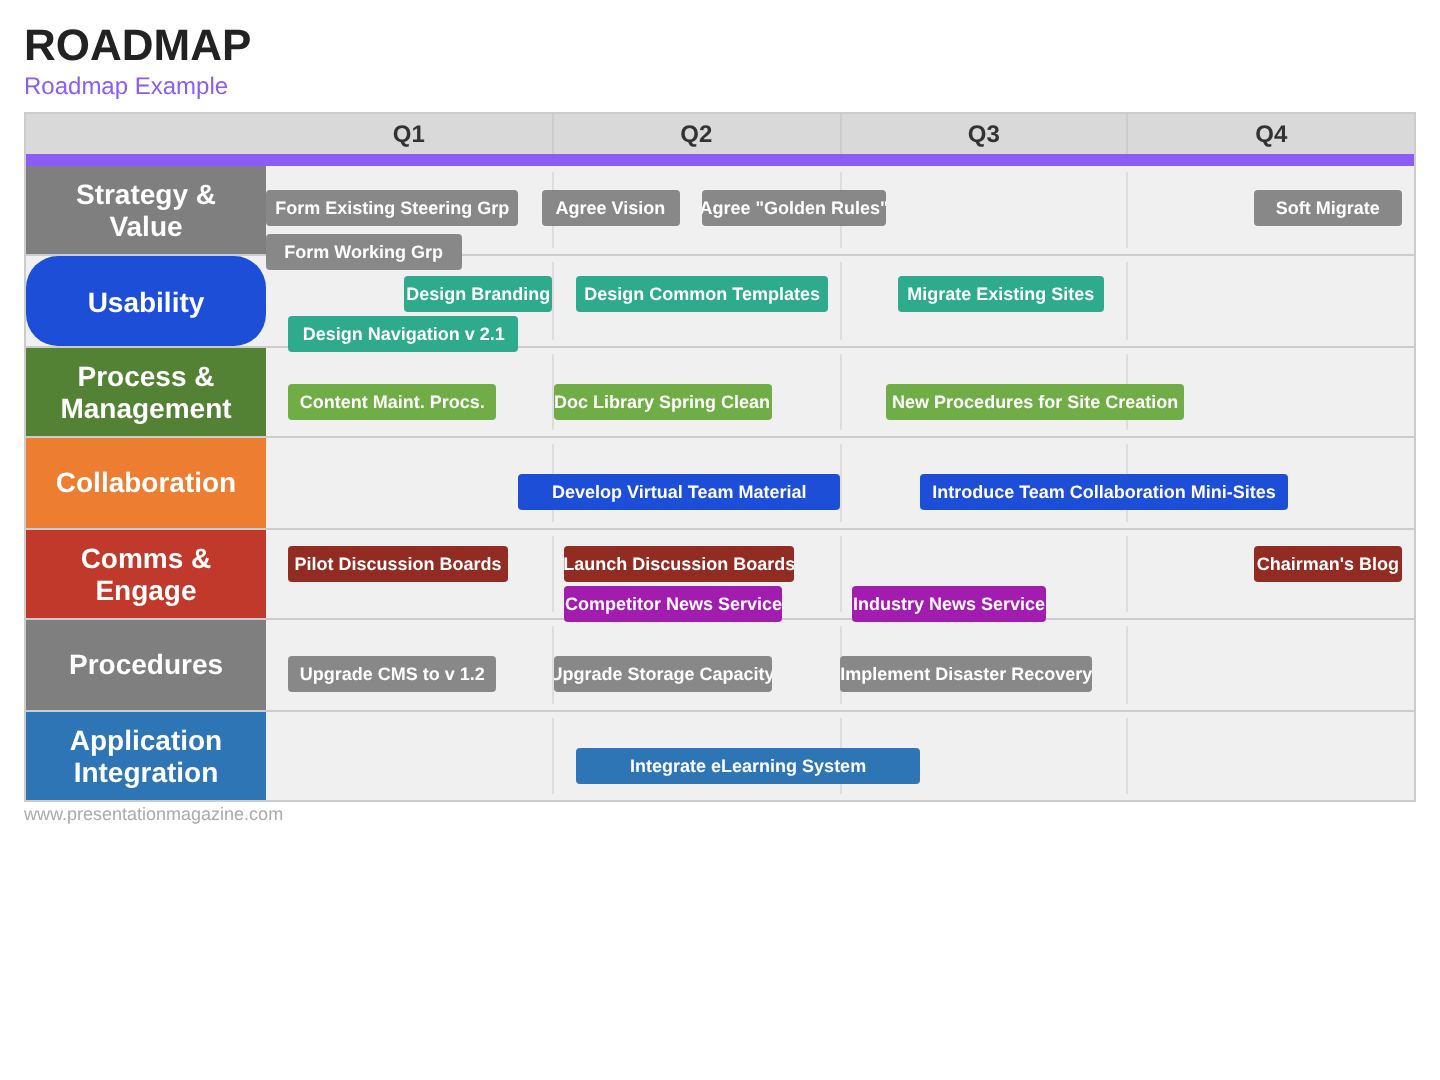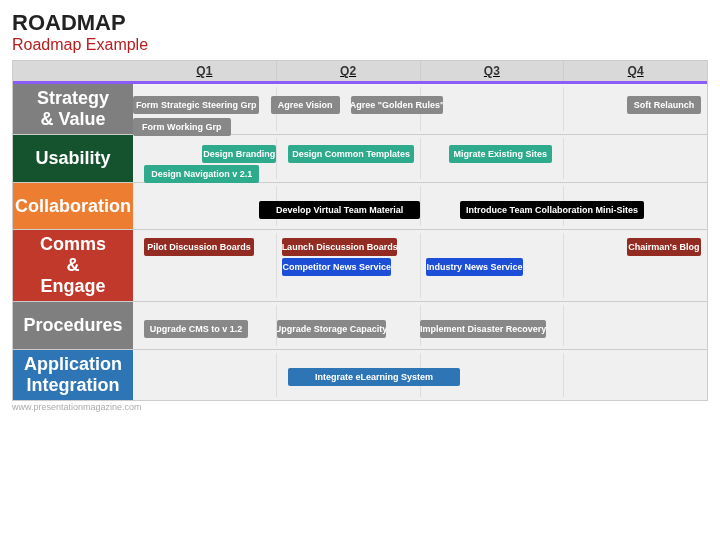--- a/index.html
+++ b/index.html
@@ -18,22 +18,22 @@
       display: flex;
       flex-direction: column;
     }
     .title {
       font-size: 22px;
       font-weight: bold;
       color: #222;
       margin-bottom: 0;
     }
     .subtitle {
-      font-size: 16px;
-      color: #b91c1c;
+      font-size: 12px;
+      color: #8b5cf6;
       margin-bottom: 6px;
     }
     .roadmap-table {
       flex: 1;
       display: flex;
       flex-direction: column;
       border: 1px solid #ccc;
       background: #f0f0f0;
     }
     .roadmap-row {
@@ -45,21 +45,21 @@
     .roadmap-row:last-child {
       border-bottom: none;
     }
     .row-label {
       width: 120px;
       min-width: 120px;
       display: flex;
       align-items: center;
       justify-content: center;
       text-align: center;
-      font-size: 18px;
+      font-size: 14px;
       font-weight: bold;
       color: #fff;
       padding: 4px 22px;
     }
     .q-label-spacer {
       width: 120px;
       min-width: 120px;
     }
     .q-labels {
       flex: 1;
@@ -108,46 +108,45 @@
       color: #fff;
       font-weight: bold;
       white-space: nowrap;
       overflow: hidden;
       text-overflow: ellipsis;
       padding: 0 4px;
     }
     .task-bar.gray { background: #888; }
     .task-bar.teal { background: #2eaa8c; }
     .task-bar.green { background: #70ad47; }
-    .task-bar.orange { background: #000000; }
-    .task-bar.red { background: #1d4ed8; }
+    .task-bar.orange { background: #1d4ed8; }
+    .task-bar.red { background: #a21caf; }
     .task-bar.blue { background: #2e75b6; }
     .task-bar.dark-red { background: #922b21; }
 
     .footer-watermark {
       font-size: 9px;
       color: #aaa;
       text-align: left;
       margin-top: 1px;
     }
 
     
     .bg-gray { background: #7f7f7f; }
-    .bg-teal { background: #14532d; }
+    .bg-teal { background: #1d4ed8; border-radius: 16px; }
     .bg-green { background: #548235; }
     .bg-orange { background: #ed7d31; }
     .bg-red { background: #c0392b; }
     .bg-blue { background: #2e75b6; }
 
     .roadmap-header-row {
       display: flex;
       flex-direction: row;
       background: #d9d9d9;
-      border-bottom: 3px solid #8b5cf6;
-      text-decoration: underline;
+      border-bottom: 6px solid #8b5cf6;
     }
   </style>
 </head>
 <body>
 
 <div class="page">
   <div class="title">ROADMAP</div>
   <div class="subtitle">Roadmap Example</div>
 
   <div class="roadmap-table">
@@ -164,40 +163,54 @@
 
     <div id="rows-container" style="flex:1; display:flex; flex-direction:column;">
     <div class="roadmap-row" style="flex: 1 1 0%;">
           <div class="row-label bg-gray">Strategy &amp; Value</div>
           <div class="row-content-grid" style="position: relative; flex: 1 1 0%;">
             <div class="q-col"></div>
             <div class="q-col"></div>
             <div class="q-col"></div>
             <div class="q-col"></div>
             <div class="tasks-layer">
-              <div class="task-bar gray" style="left: 0%; width: 22%; top: 12px;">Form Strategic Steering Grp</div>
+              <div class="task-bar gray" style="left: 0%; width: 22%; top: 12px;">Form Existing Steering Grp</div>
               <div class="task-bar gray" style="left: 0%; width: 17%; top: 34px;">Form Working Grp</div>
               <div class="task-bar gray" style="left: 24%; width: 12%; top: 12px;">Agree Vision</div>
               <div class="task-bar gray" style="left: 38%; width: 16%; top: 12px;">Agree "Golden Rules"</div>
-              <div class="task-bar gray" style="left: 86%; width: 13%; top: 12px;">Soft Relaunch</div>
+              <div class="task-bar gray" style="left: 86%; width: 13%; top: 12px;">Soft Migrate</div>
             </div>
           </div>
         </div>
         <div class="roadmap-row" style="flex: 1 1 0%;">
           <div class="row-label bg-teal">Usability</div>
           <div class="row-content-grid" style="position: relative; flex: 1 1 0%;">
             <div class="q-col"></div>
             <div class="q-col"></div>
             <div class="q-col"></div>
             <div class="q-col"></div>
             <div class="tasks-layer">
               <div class="task-bar teal" style="left: 12%; width: 13%; top: 10px;">Design Branding</div>
               <div class="task-bar teal" style="left: 27%; width: 22%; top: 10px;">Design Common Templates</div>
               <div class="task-bar teal" style="left: 55%; width: 18%; top: 10px;">Migrate Existing Sites</div>
               <div class="task-bar teal" style="left: 2%; width: 20%; top: 30px;">Design Navigation v 2.1</div>
+            </div>
+          </div>
+        </div>
+        <div class="roadmap-row" style="flex: 1 1 0%;">
+          <div class="row-label bg-green">Process &amp; Management</div>
+          <div class="row-content-grid" style="position: relative; flex: 1 1 0%;">
+            <div class="q-col"></div>
+            <div class="q-col"></div>
+            <div class="q-col"></div>
+            <div class="q-col"></div>
+            <div class="tasks-layer">
+              <div class="task-bar green" style="left: 2%; width: 18%; top: 18px;">Content Maint. Procs.</div>
+              <div class="task-bar green" style="left: 25%; width: 19%; top: 18px;">Doc Library Spring Clean</div>
+              <div class="task-bar green" style="left: 54%; width: 26%; top: 18px;">New Procedures for Site Creation</div>
             </div>
           </div>
         </div>
         <div class="roadmap-row" style="flex: 1 1 0%;">
           <div class="row-label bg-orange">Collaboration</div>
           <div class="row-content-grid" style="position: relative; flex: 1 1 0%;">
             <div class="q-col"></div>
             <div class="q-col"></div>
             <div class="q-col"></div>
             <div class="q-col"></div>

